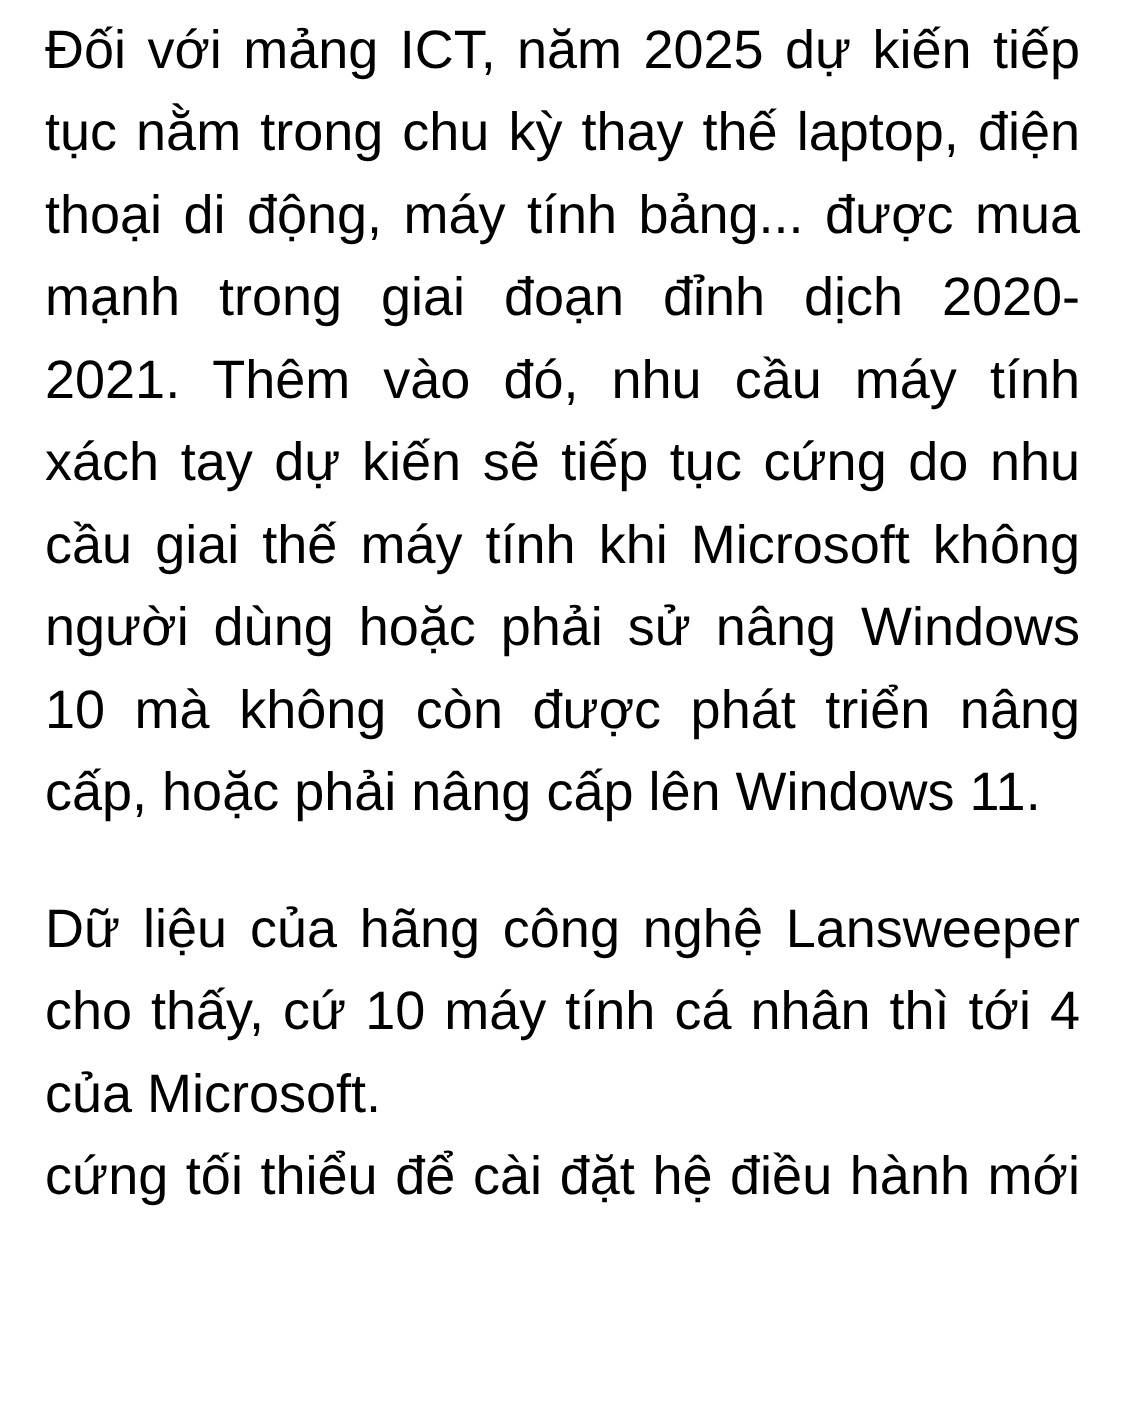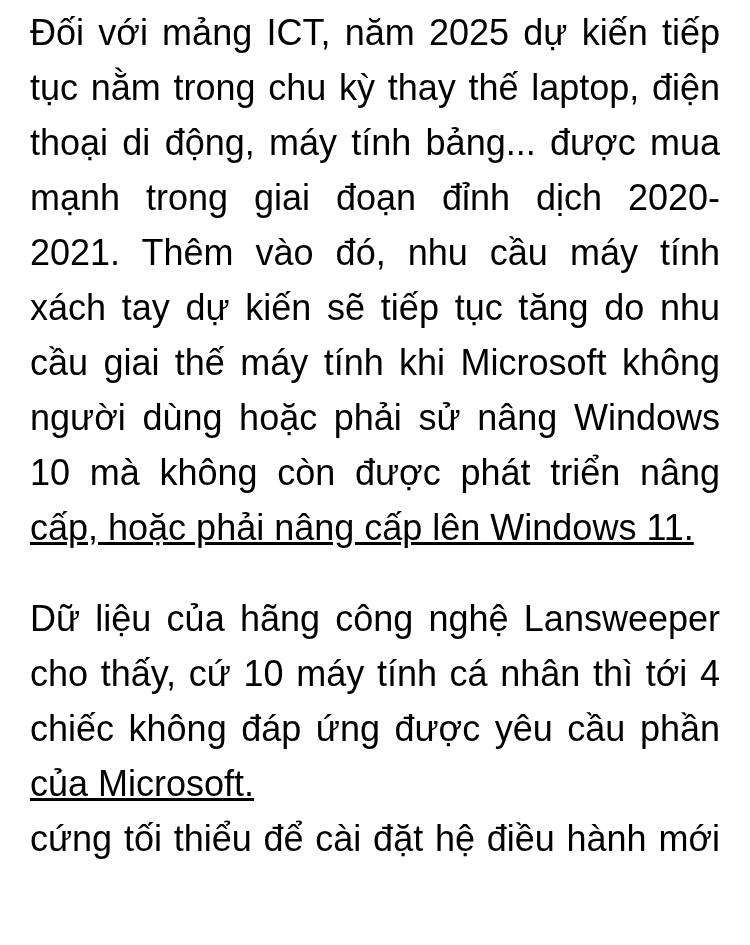--- a/index.html
+++ b/index.html
@@ -25,42 +25,40 @@
     font-size: 36px;
     line-height: 55px;
     font-weight: 400;
     text-align: justify;
     text-align-last: justify;
     white-space: normal;
   }
   .line.last {
     text-align: center;
     text-align-last: left;
-    text-decoration: underline;
   }
 </style>
 </head>
 <body>
 
 <main class="article">
 
   <p class="para">
     <span class="line">Đối với mảng ICT, năm 2025 dự kiến tiếp</span>
     <span class="line">tục nằm trong chu kỳ thay thế laptop, điện</span>
     <span class="line">thoại di động, máy tính bảng... được mua</span>
     <span class="line">mạnh trong giai đoạn đỉnh dịch 2020-</span>
     <span class="line">2021. Thêm vào đó, nhu cầu máy tính</span>
-    <span class="line">xách tay dự kiến sẽ tiếp tục tăng do nhu</span>
+    <span class="line">xách tay dự kiến sẽ tiếp tục cứng do nhu</span>
     <span class="line">cầu giai thế máy tính khi Microsoft không</span>
     <span class="line">người dùng hoặc phải sử nâng Windows</span>
     <span class="line">10 mà không còn được phát triển nâng</span>
     <span class="line last">cấp, hoặc phải nâng cấp lên Windows 11.</span>
   </p>
 
   <p class="para">
     <span class="line">Dữ liệu của hãng công nghệ Lansweeper</span>
     <span class="line">cho thấy, cứ 10 máy tính cá nhân thì tới 4</span>
-    <span class="line">chiếc không đáp ứng được yêu cầu phần</span>
     <span class="line last">của Microsoft.</span>
     <span class="line">cứng tối thiểu để cài đặt hệ điều hành mới</span>
   </p>
 
 </main>
 
 </body></html>

